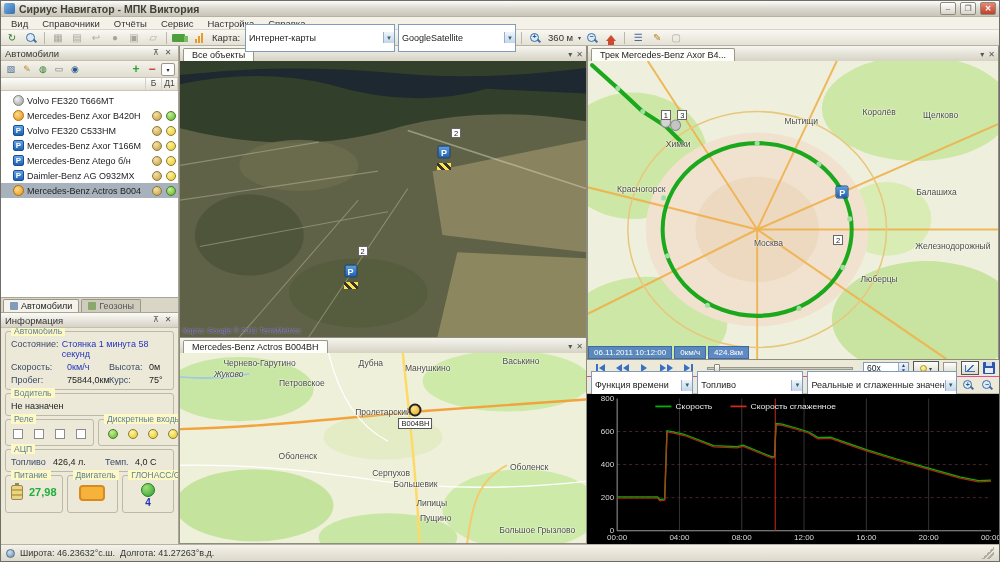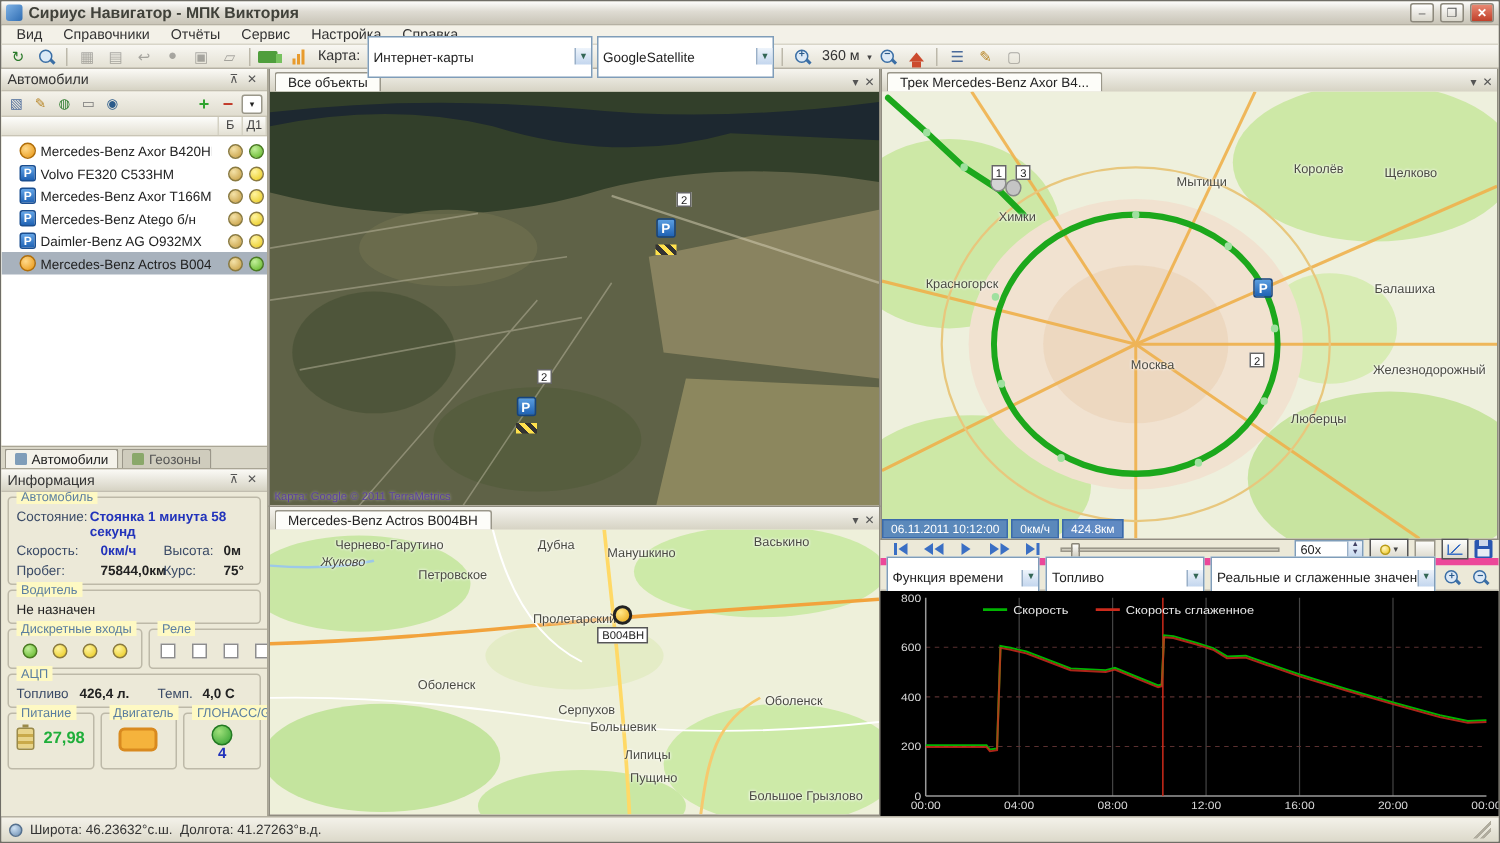--- a/index.html
+++ b/index.html
@@ -68,21 +68,21 @@
   
   .left-tabs{height:15px;display:flex;align-items:flex-end;gap:2px;padding:0 2px;background:#d9d6c7;border-bottom:1px solid #a9a595}
   .ltab{height:13px;display:flex;align-items:center;gap:3px;padding:0 6px;font-size:9px;border:1px solid #9b978a;border-bottom:none;border-radius:2px 2px 0 0;background:#cfccbd;color:#555}
   .ltab.active{background:#f4f2ea;color:#222}
   .ltab .ic{width:8px;height:8px;background:#7f9db9;border-radius:1px}
   .info-body{flex:1;padding:3px 4px;overflow:hidden;background:#ece9d8;display:flex;flex-direction:column;gap:3px}
   .group{border:1px solid #bdb9a8;border-radius:3px;padding:7px 5px 4px;position:relative}
   .group>.gtitle{position:absolute;top:-6px;left:5px;background:#fef9c3;padding:0 3px;font-size:8.5px;color:#5a7ea0}
   .kv{display:flex;font-size:9px;margin-bottom:3px}
   .kv .k{color:#3a4a66;width:56px}
-  .kv .v{font-weight:bold}
+  .kv .v{font-weight:normal}
   .kv .v.blue{color:#2233bb}
   .kv .k2{color:#3a4a66;width:40px;margin-left:8px}
   .leds-row{display:flex;gap:10px;padding:2px 4px}
   .relay-row{display:flex;gap:11px;padding:2px 2px}
   .chk{width:10px;height:10px;border:1px solid #8d8d8d;background:#fff}
   .group-row{display:flex;gap:4px}
   .group-row .group{flex:1}
   .battery{width:12px;height:15px;border:1px solid #9a8a4a;border-radius:2px;background:repeating-linear-gradient(#e8d48a 0 3px,#c9aa4a 3px 5px);position:relative;margin-top:2px}
   .battery:before{content:"";position:absolute;top:-3px;left:3px;width:4px;height:2px;background:#9a8a4a}
   .bigval{font-size:11px;font-weight:bold;color:#1fae3a;align-self:center;margin-left:6px}
@@ -101,21 +101,21 @@
   .p-marker{position:absolute;width:13px;height:13px;background:linear-gradient(#5b9ee0,#1f62b4);border:1px solid #16447e;border-radius:2px;color:#fff;font-weight:bold;font-size:9px;text-align:center;line-height:12px;transform:translate(-50%,-50%)}
   .numbox{position:absolute;width:10px;height:10px;background:#fff;border:1px solid #666;font-size:7.5px;text-align:center;line-height:9px;color:#222;transform:translate(-50%,-50%)}
   .flag{position:absolute;width:14px;height:7px;background:repeating-linear-gradient(45deg,#ffe14c 0 3px,#333 3px 6px);transform:translate(-50%,0)}
   .round-marker{position:absolute;width:13px;height:13px;border-radius:50%;background:radial-gradient(circle at 35% 30%,#ffe88a,#e8a50f);border:2px solid #222;transform:translate(-50%,-50%)}
   .marker-caption{position:absolute;background:#fff;border:1px solid #555;font-size:7.5px;padding:0 2px;transform:translate(-50%,0);white-space:nowrap}
   .attribution{position:absolute;left:3px;bottom:2px;font-size:7.5px;color:#5a3fa0;text-shadow:0 0 2px rgba(255,255,255,.6)}
   .overlay-chips{position:absolute;left:0;bottom:0;display:flex;gap:2px}
   .chip{background:rgba(70,120,190,.85);color:#fff;font-size:8px;padding:1px 5px;border:1px solid #3a6aaa}
 
   
-  .playback{height:17px;display:flex;align-items:center;gap:4px;padding:0 4px;background:#ece9d8;border-bottom:5px solid #ec4899}
+  .playback{height:17px;display:flex;align-items:center;gap:4px;padding:0 4px;background:#ece9d8;border-bottom:1px solid #ec4899}
   .pb-btn{width:18px;height:13px;display:flex;align-items:center;justify-content:center;gap:1px}
   .tri-r{width:0;height:0;border-top:4px solid transparent;border-bottom:4px solid transparent;border-left:6px solid #3a6fc4}
   .tri-l{width:0;height:0;border-top:4px solid transparent;border-bottom:4px solid transparent;border-right:6px solid #3a6fc4}
   .bar-v{width:2px;height:8px;background:#3a6fc4}
   .slider{flex:1;height:3px;background:#cfccbd;border:1px solid #9a978a;position:relative;margin:0 6px}
   .slider .thumb{position:absolute;left:4%;top:-4px;width:6px;height:11px;background:linear-gradient(#fdfdfb,#cdc9ba);border:1px solid #8a867a;border-radius:1px}
   .spinbox{width:46px;height:13px;background:#fff;border:1px solid #7f9db9;display:flex;align-items:center;font-size:8.5px;padding-left:3px}
   .spinbox .ud{margin-left:auto;width:10px;height:11px;display:flex;flex-direction:column;border-left:1px solid #9ab0c8;font-size:5px;line-height:5px;text-align:center;color:#446;background:linear-gradient(#eef4fb,#c3d6ee)}
   .lampbtn{width:26px;height:14px;border:1px solid #555;background:linear-gradient(#fdfdfb,#dcd9cc);display:flex;align-items:center;justify-content:center;gap:2px;font-size:6px;color:#444}
   .bulb{width:7px;height:7px;border-radius:50%;background:radial-gradient(circle at 35% 30%,#fff6c0,#f0c81e);border:1px solid #b89a14}
@@ -230,20 +230,25 @@
           <span class="mini-icon plusminus" style="color:#c23a2a">−</span>
           <span class="mini-icon" style="border:1px solid #9a978a;background:#fff;font-size:6px">▾</span>
         </div>
         <div class="veh-colhead">
           <span class="c-main"></span>
           <span class="c-s">Б</span>
           <span class="c-s">Д1</span>
         </div>
         <div class="veh-list" id="vehicle-list">
             <div class="vrow">
+              <span class="vicon grey"></span>
+              <span class="vname">Volvo FE320 T666МТ</span>
+              <span class="vleds"></span>
+            </div>
+            <div class="vrow">
               <span class="vicon orange"></span>
               <span class="vname">Mercedes-Benz Axor В420НВ</span>
               <span class="vleds">
                 <i class="led gold"></i>
                 <i class="led green"></i>
               </span>
             </div>
             <div class="vrow">
               <span class="vicon blue-p">P</span>
               <span class="vname">Volvo FE320 С533НМ</span>
@@ -324,36 +329,36 @@
               <span class="v">75°</span>
           </div>
         </div>
 
         <div class="group">
           <span class="gtitle">Водитель</span>
           <div style="font-size:9px">Не назначен</div>
         </div>
 
         <div class="group-row">
+          <div class="group">
+            <span class="gtitle">Реле</span>
+            <div class="relay-row" id="relay-boxes">
+                <span class="chk"></span>
+                <span class="chk"></span>
+                <span class="chk"></span>
+                <span class="chk"></span>
+              </div>
+          </div>
           <div class="group" style="flex:1.25">
             <span class="gtitle">Дискретные входы</span>
             <div class="leds-row" id="input-leds">
                 <span class="led green"></span>
                 <span class="led yellow"></span>
                 <span class="led yellow"></span>
                 <span class="led yellow"></span>
-              </div>
-          </div>
-          <div class="group">
-            <span class="gtitle">Реле</span>
-            <div class="relay-row" id="relay-boxes">
-                <span class="chk"></span>
-                <span class="chk"></span>
-                <span class="chk"></span>
-                <span class="chk"></span>
               </div>
           </div>
         </div>
 
         <div class="group">
           <span class="gtitle">АЦП</span>
           <div class="kv" style="margin-bottom:0">
             <span class="k" style="width:42px">Топливо</span>
               <span class="v" style="width:44px">426,4 л.</span>
             <span class="k2" style="width:30px">Темп.</span>

